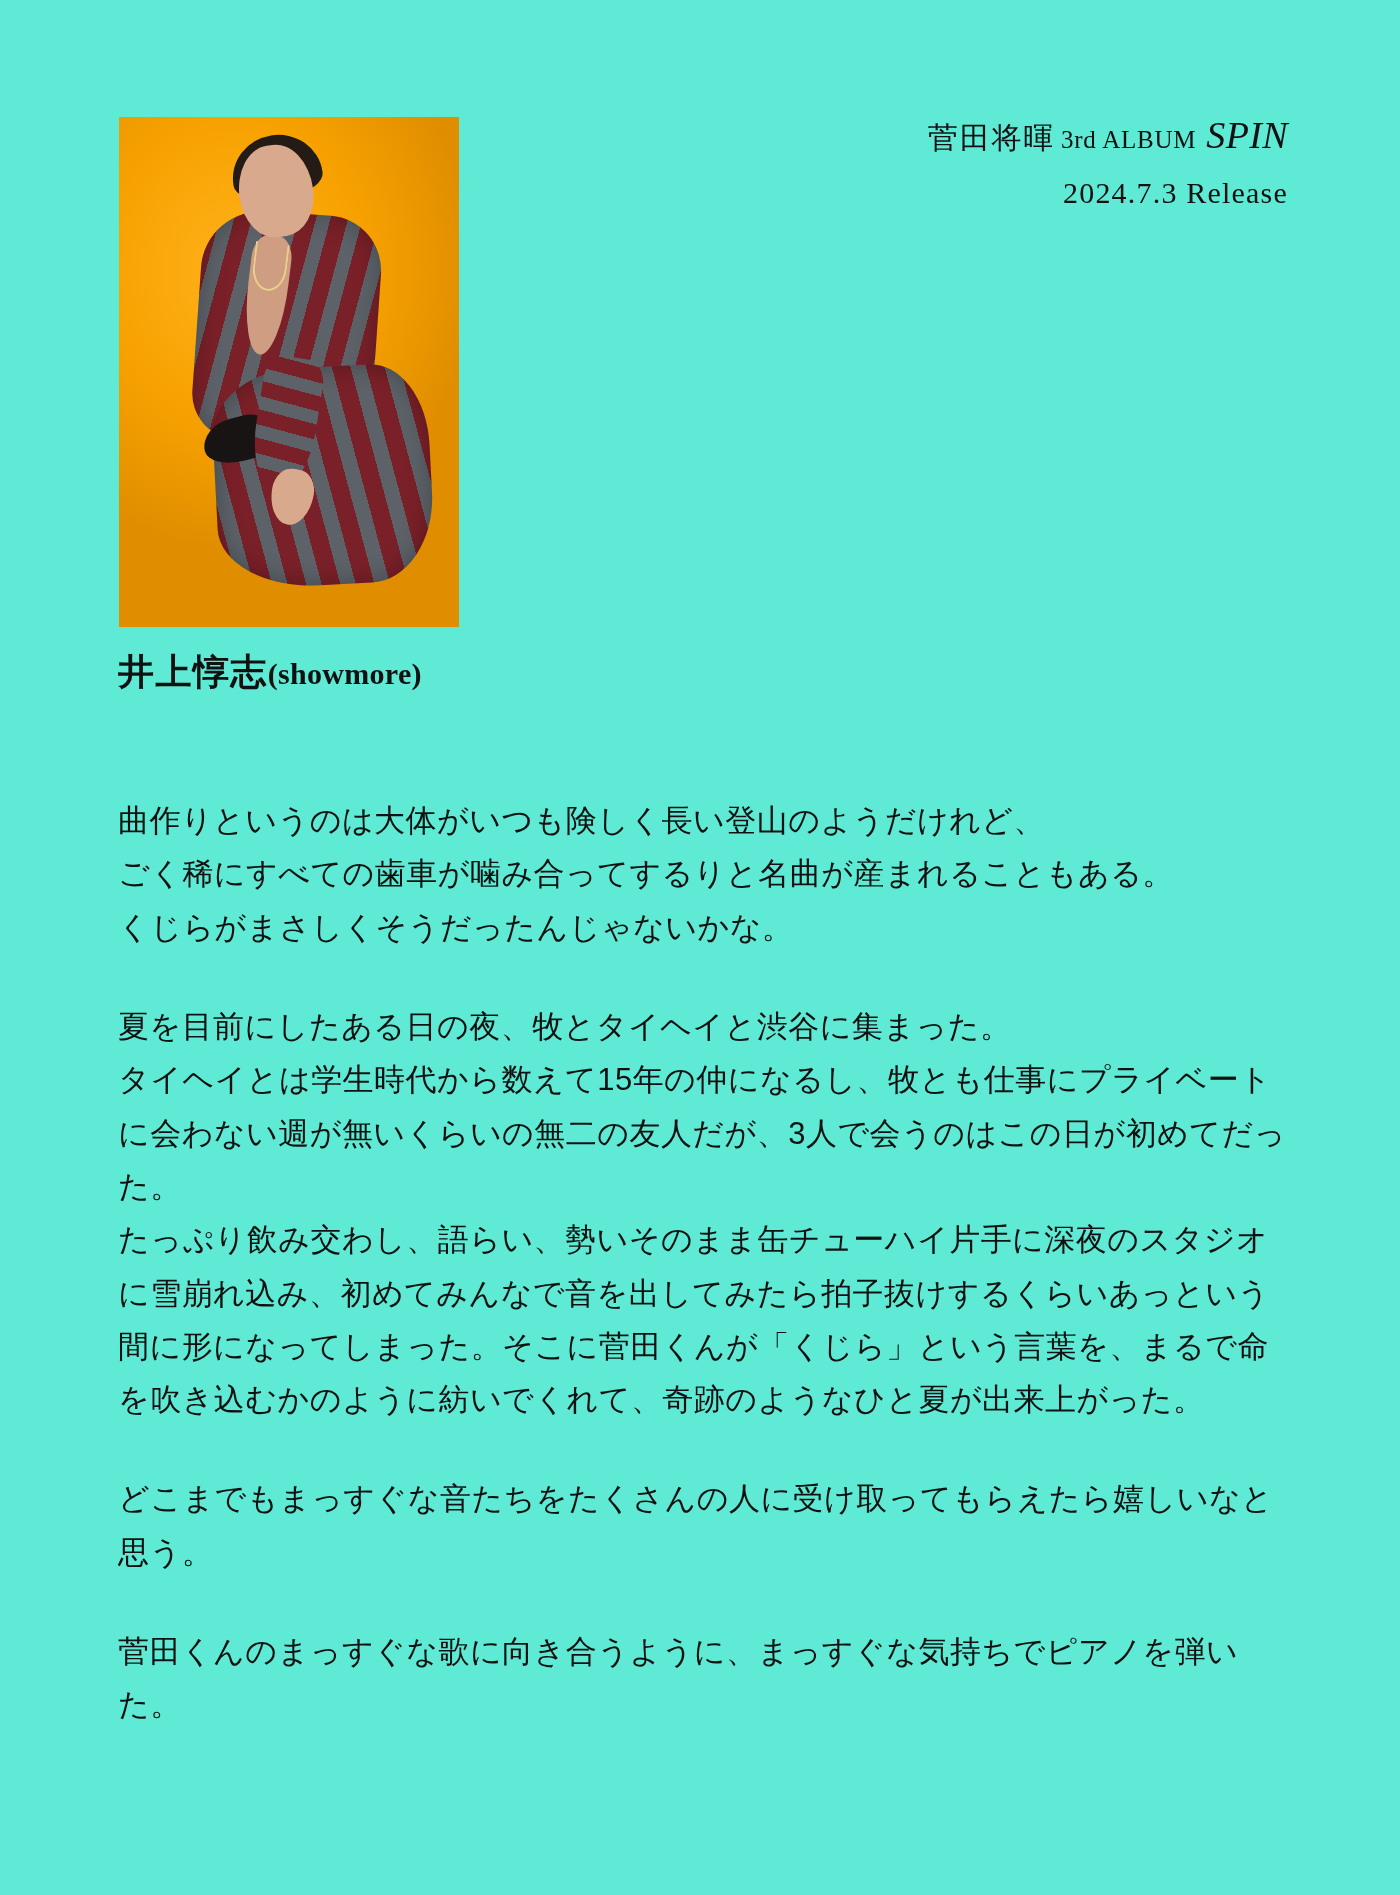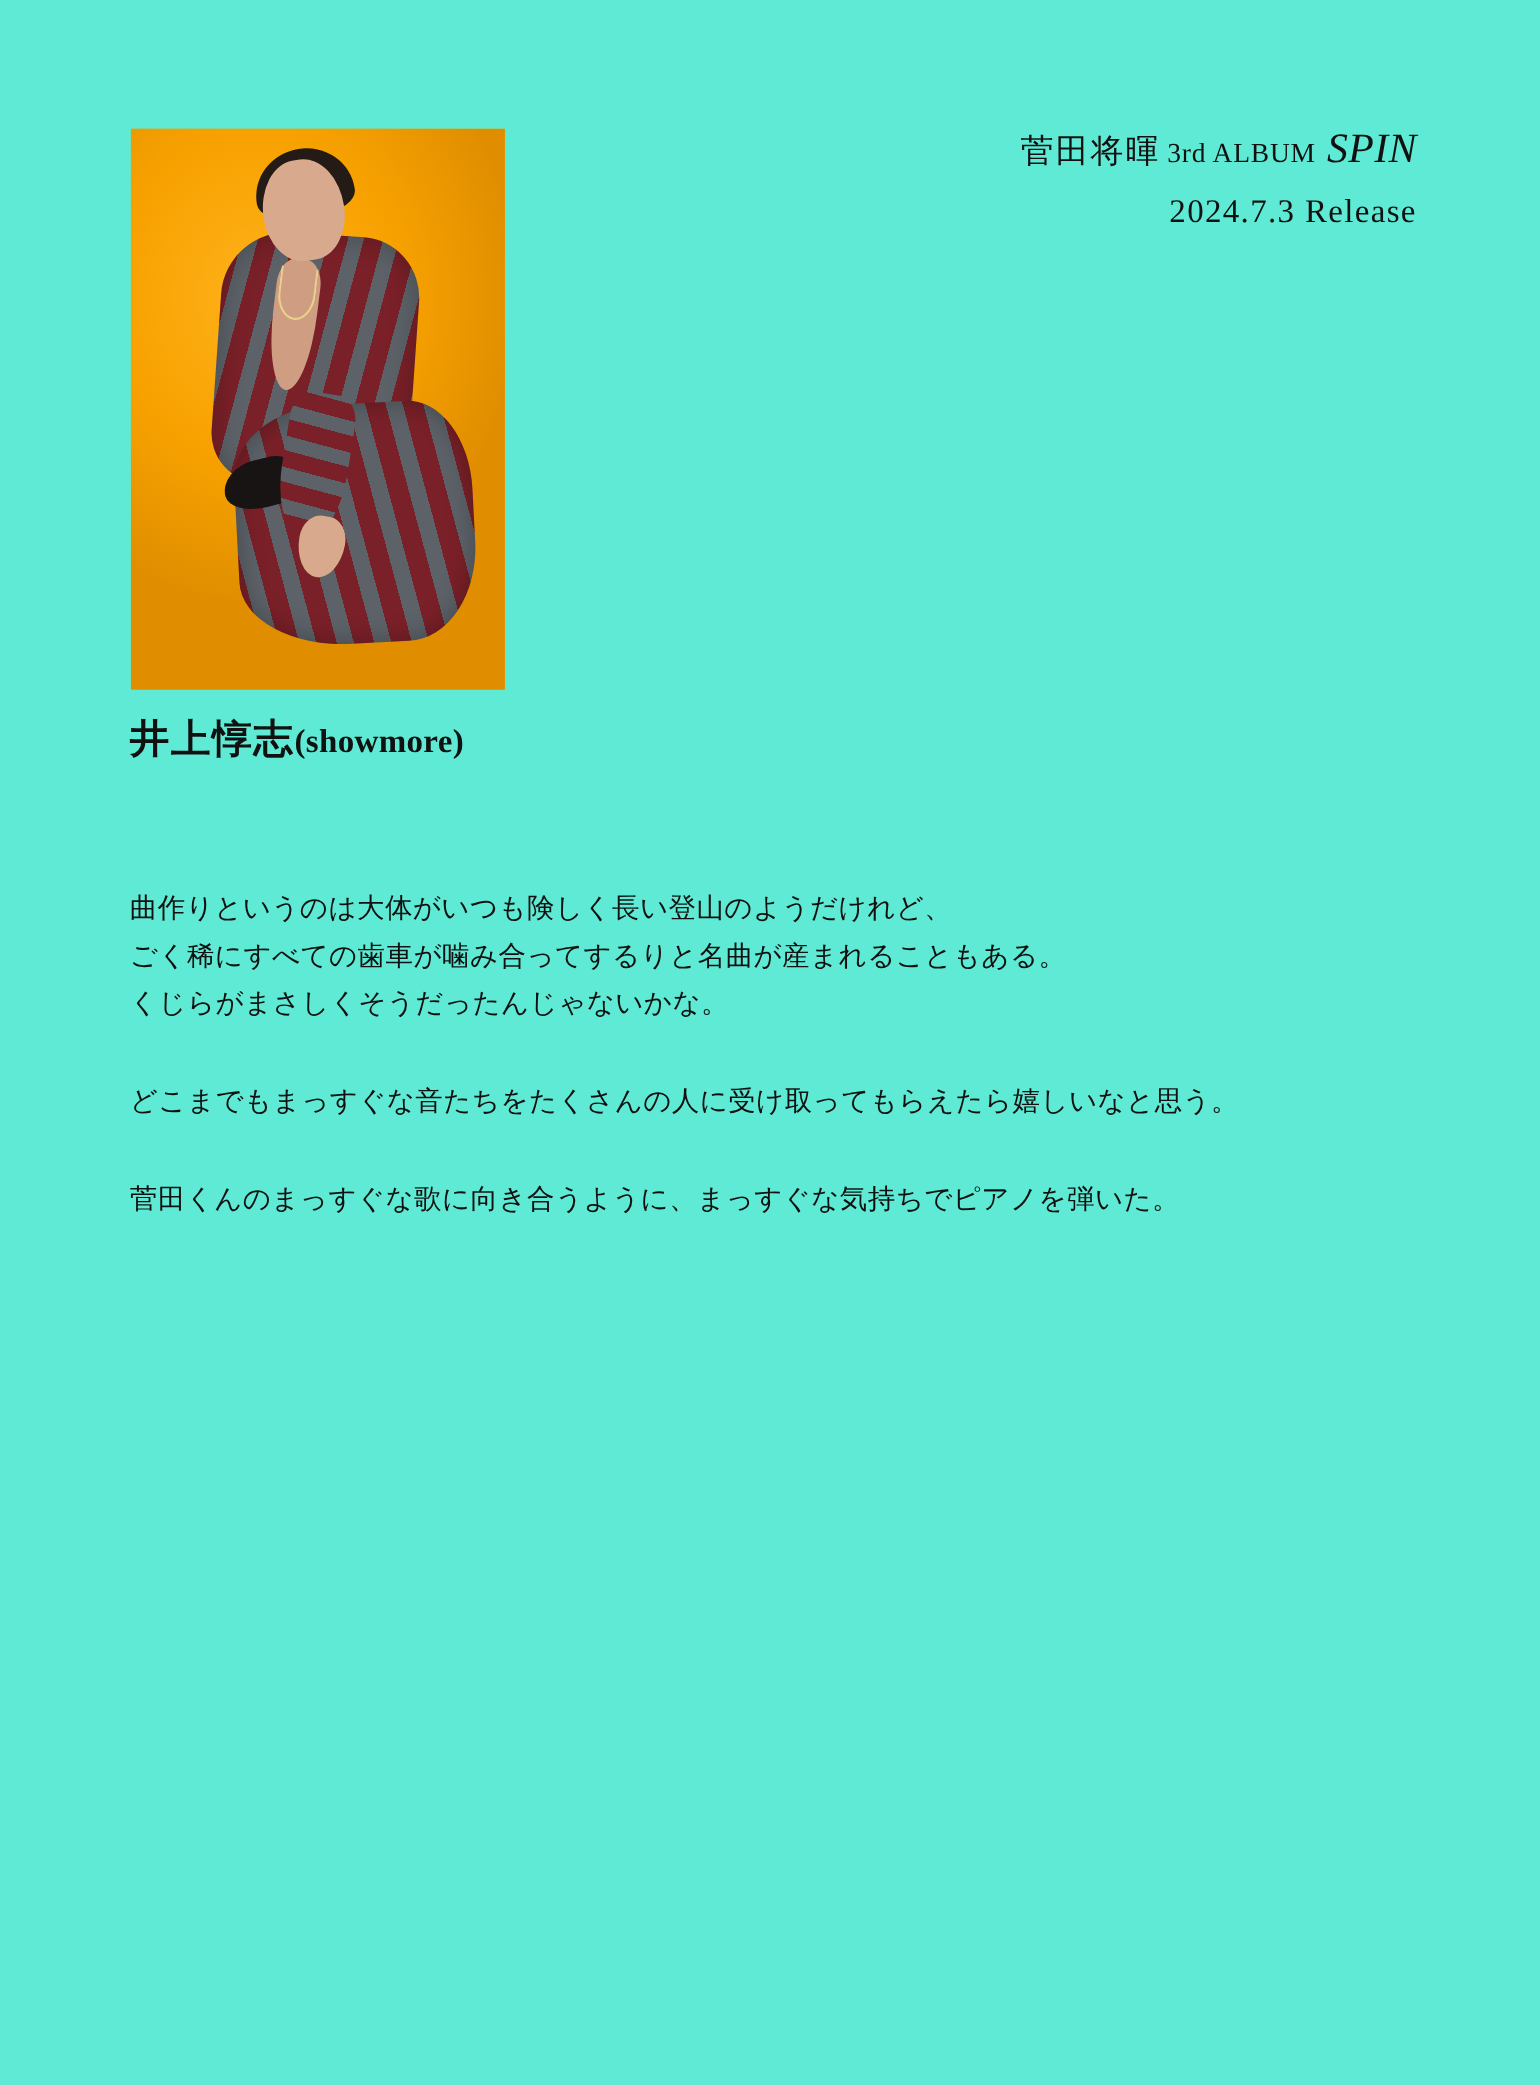--- a/index.html
+++ b/index.html
@@ -201,25 +201,25 @@
   }
 
   
   .body-copy {
     position: absolute;
     left: 118px;
     top: 790px;
     width: 1170px;
   }
   .para {
-    margin: 16px 0 46px 0;
-    font-size: 25px;
+    margin: 4px 0 46px 0;
+    font-size: 31px;
     line-height: 1.72;
     letter-spacing: 0.015em;
-    font-family: Liberation Mono, monospace;
+    font-family: Liberation Sans, sans-serif;
     white-space: pre-wrap;
   }
   .para:last-child { margin-bottom: 0; }
 </style>
 </head>
 <body>
 
 <div class="page">
 
   <div class="header">
@@ -245,17 +245,20 @@
   </div>
 
   <div class="author">
     <span>井上惇志</span><span class="paren">(showmore)</span>
   </div>
 
   <div class="body-copy">
     <p class="para">曲作りというのは大体がいつも険しく長い登山のようだけれど、
 ごく稀にすべての歯車が噛み合ってするりと名曲が産まれることもある。
 くじらがまさしくそうだったんじゃないかな。</p>
+    <p class="para">夏を目前にしたある日の夜、牧とタイヘイと渋谷に集まった。
+タイヘイとは学生時代から数えて15年の仲になるし、牧とも仕事にプライベートに会わない週が無いくらいの無二の友人だが、3人で会うのはこの日が初めてだった。
+たっぷり飲み交わし、語らい、勢いそのまま缶チューハイ片手に深夜のスタジオに雪崩れ込み、初めてみんなで音を出してみたら拍子抜けするくらいあっという間に形になってしまった。そこに菅田くんが「くじら」という言葉を、まるで命を吹き込むかのように紡いでくれて、奇跡のようなひと夏が出来上がった。</p>
     <p class="para">どこまでもまっすぐな音たちをたくさんの人に受け取ってもらえたら嬉しいなと思う。</p>
     <p class="para">菅田くんのまっすぐな歌に向き合うように、まっすぐな気持ちでピアノを弾いた。</p>
   </div>
 
 </div>
 
 </body></html>

